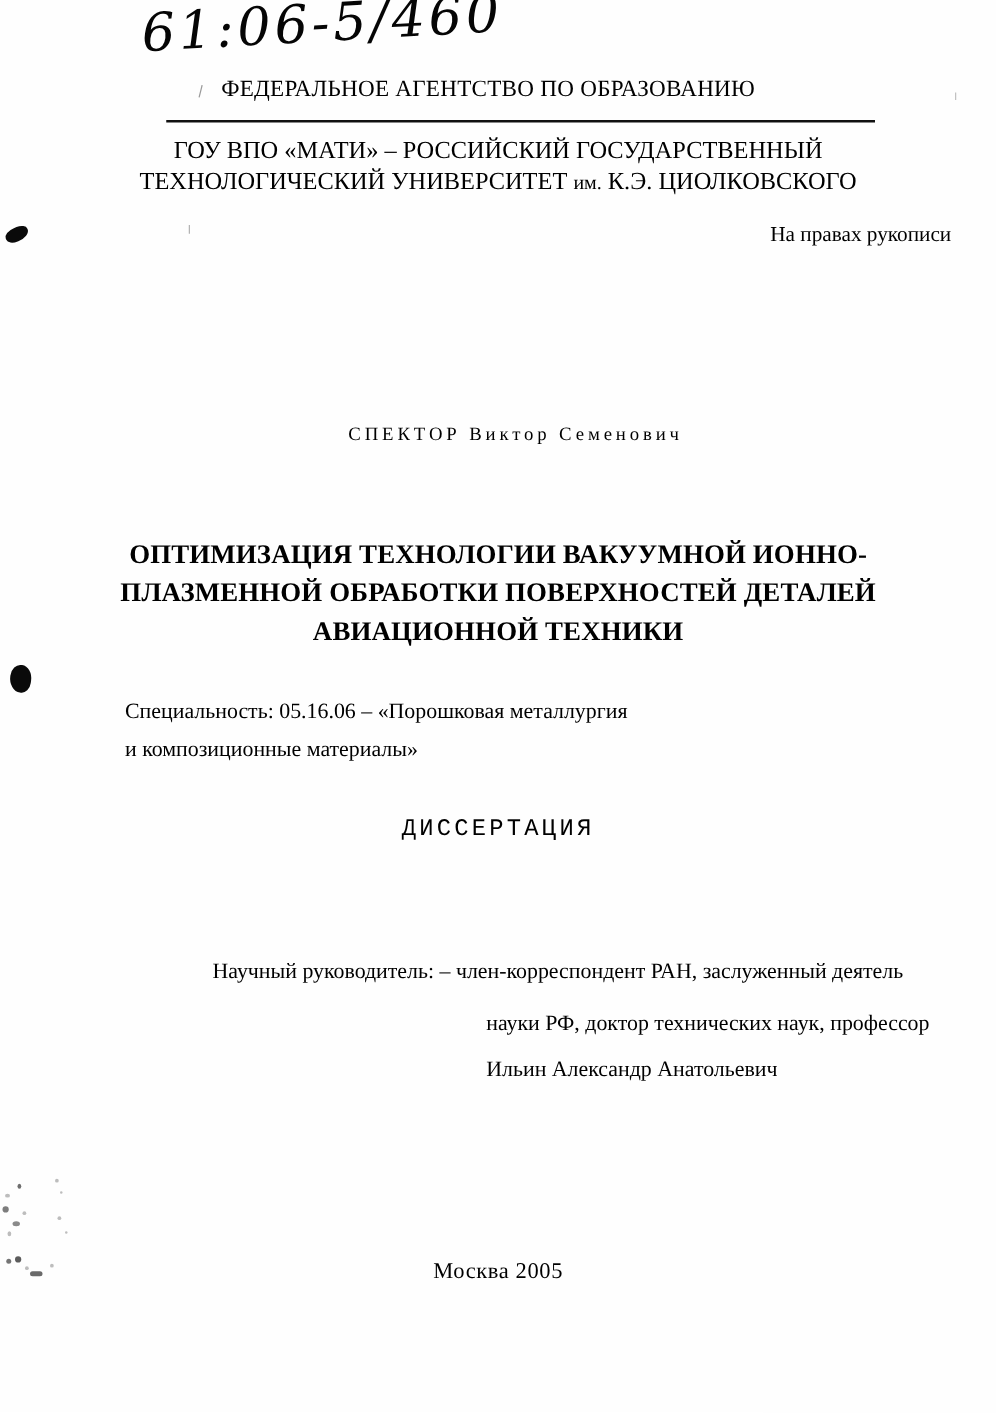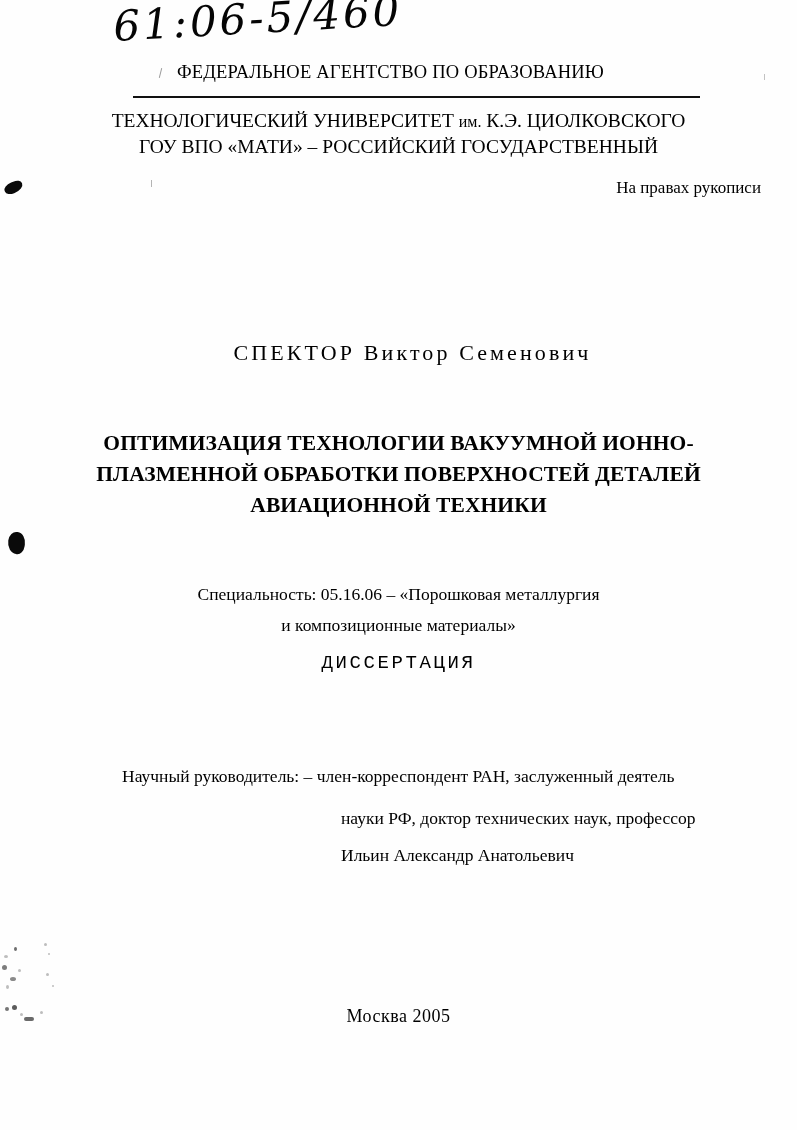--- a/index.html
+++ b/index.html
@@ -96,21 +96,21 @@
     font-size: 17px;
     margin-left: 22px;
   }
 
   
   .author {
     position: absolute;
     left: 0; right: 0;
     top: 340px;
     text-align: center;
-    font-size: 22px;
+    font-size: 15px;
     letter-spacing: 3.1px;
     margin-left: 28px;
   }
 
   
   .title {
     position: absolute;
     left: 60px; right: 60px;
     top: 428px;
     text-align: center;
@@ -118,24 +118,22 @@
     font-size: 21.5px;
     line-height: 31px;
     letter-spacing: 0.1px;
   }
 
   
   .specialty {
     position: absolute;
     left: 100px; right: 100px;
     top: 553px;
-    text-align: center;
     font-size: 17.5px;
     line-height: 31px;
-    margin-top: 26px;
   }
 
   
   .diss-word {
     position: absolute;
     left: 0; right: 0;
     top: 652px;
     text-align: center;
     font-size: 19px;
     letter-spacing: 2.6px;
@@ -147,20 +145,21 @@
     top: 688px;
     text-align: center;
     font-size: 17.5px;
   }
 
   
   .sup-line {
     position: absolute;
     font-size: 17.5px;
     white-space: nowrap;
+    margin-left: 48px;
   }
   .sup-1 { left: 122px; top: 766px; }
   .sup-2 { left: 341px; top: 808px; }
   .sup-3 { left: 341px; top: 845px; }
 
   
   .footer {
     position: absolute;
     left: 0; right: 0;
     top: 1006px;
@@ -197,22 +196,22 @@
     <div class="speck" style="left:40px; top:86px; width:3px; height:3px;"></div>
   </div>
 
   <div class="handwritten">61:06-5/460</div>
 
   <div class="agency">ФЕДЕРАЛЬНОЕ АГЕНТСТВО ПО ОБРАЗОВАНИЮ</div>
 
   <div class="rule"></div>
 
   <div class="university">
+    <div>ГОУ ВПО «МАТИ» – РОССИЙСКИЙ ГОСУДАРСТВЕННЫЙ</div>
     <div><span>ТЕХНОЛОГИЧЕСКИЙ УНИВЕРСИТЕТ </span><span class="small-im">им.</span><span> К.Э. ЦИОЛКОВСКОГО</span></div>
-    <div>ГОУ ВПО «МАТИ» – РОССИЙСКИЙ ГОСУДАРСТВЕННЫЙ</div>
   </div>
 
   <div class="manuscript">На правах рукописи</div>
 
   <div class="author">СПЕКТОР Виктор Семенович</div>
 
   <div class="title">
     <div>ОПТИМИЗАЦИЯ ТЕХНОЛОГИИ ВАКУУМНОЙ ИОННО-</div>
     <div>ПЛАЗМЕННОЙ ОБРАБОТКИ ПОВЕРХНОСТЕЙ ДЕТАЛЕЙ</div>
     <div>АВИАЦИОННОЙ ТЕХНИКИ</div>

